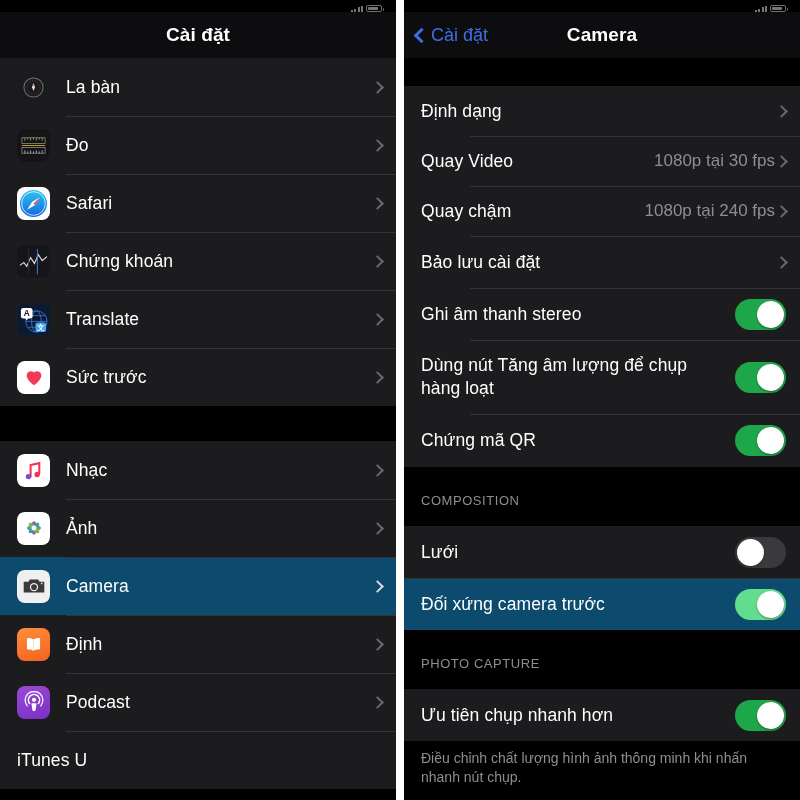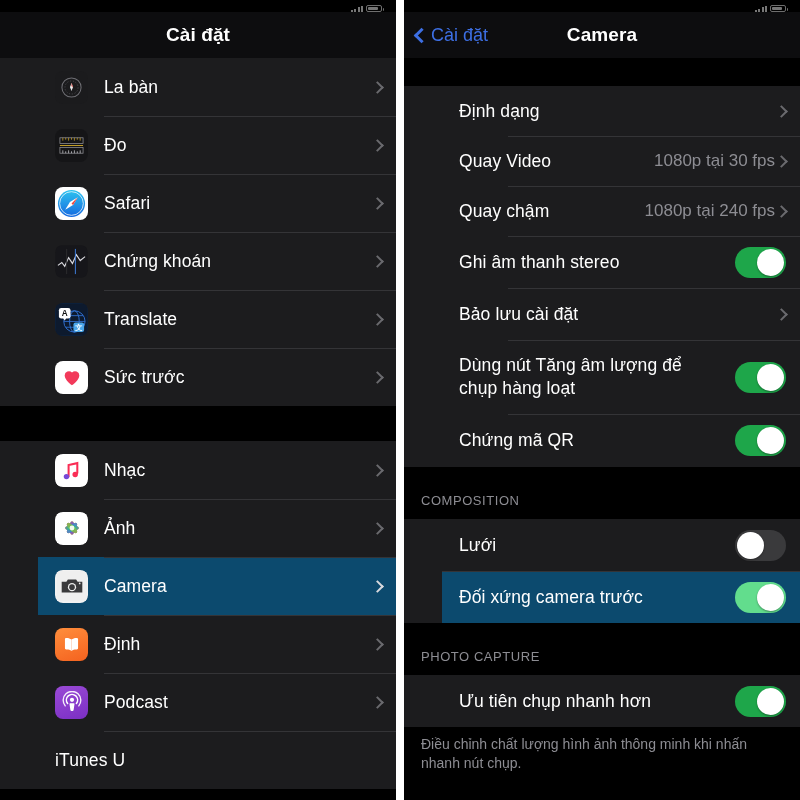--- a/index.html
+++ b/index.html
@@ -69,21 +69,21 @@
   }
   .chev-left {
     display: inline-block; width: 11px; height: 11px;
     border-left: 3px solid #3d6fe3; border-bottom: 3px solid #3d6fe3;
     transform: rotate(45deg); margin-right: 2px; margin-top: 1px;
   }
 
   
   .scroll { height: 742px; overflow: hidden; }
   .spacer { background: #000; }
-  .group  { background: #1c1c1e; padding-left: 38px; }
+  .group  { background: #1c1c1e; }
 
   .row {
     position: relative;
     display: flex; align-items: center;
     background: #1c1c1e;
     padding: 0 14px 0 17px;
     min-height: 58px;
   }
   .row.selected { background: #0c4a6e; }
   .row .sep {
@@ -121,21 +121,21 @@
     position: absolute; top: 2px; left: 22px;
     width: 27px; height: 27px; border-radius: 50%;
     background: #fff; box-shadow: 0 1px 2px rgba(0,0,0,.35);
   }
   .toggle.off .knob { left: 2px; }
 
   
   .sec-head {
     background: #000; color: #8d8d93;
     font-size: 13px; letter-spacing: .55px;
-    padding: 26px 0 11px 17px;
+    padding: 26px 0 18px 17px;
   }
   .sec-foot {
     background: #000; color: #8d8d93;
     font-size: 14px; line-height: 1.35;
     padding: 8px 20px 0 17px;
   }
 
   
   .ic-compass { background:#1b1b1d; }
   .ic-measure { background:#151517; }
@@ -417,30 +417,30 @@
 
         <div class="row" style="min-height:50px">
           <div class="sep"></div>
           <div class="rlabel">Quay chậm</div>
           <div class="rvalue">1080p tại 240 fps</div>
           <div class="chev-right"></div>
         </div>
 
         <div class="row" style="min-height:52px">
           <div class="sep"></div>
+          <div class="rlabel">Bảo lưu cài đặt</div>
+          <div class="chev-right"></div>
+        </div>
+
+        <div class="row" style="min-height:52px">
+          <div class="sep"></div>
           <div class="rlabel">Ghi âm thanh stereo</div>
           <div class="toggle">
               <span class="knob"></span>
             </div>
-        </div>
-
-        <div class="row" style="min-height:52px">
-          <div class="sep"></div>
-          <div class="rlabel">Bảo lưu cài đặt</div>
-          <div class="chev-right"></div>
         </div>
 
         <div class="row" style="min-height:74px">
           <div class="sep"></div>
           <div class="rlabel" style="padding-right:14px">Dùng nút Tăng âm lượng để chụp hàng loạt</div>
           <div class="toggle">
               <span class="knob"></span>
             </div>
         </div>
 

